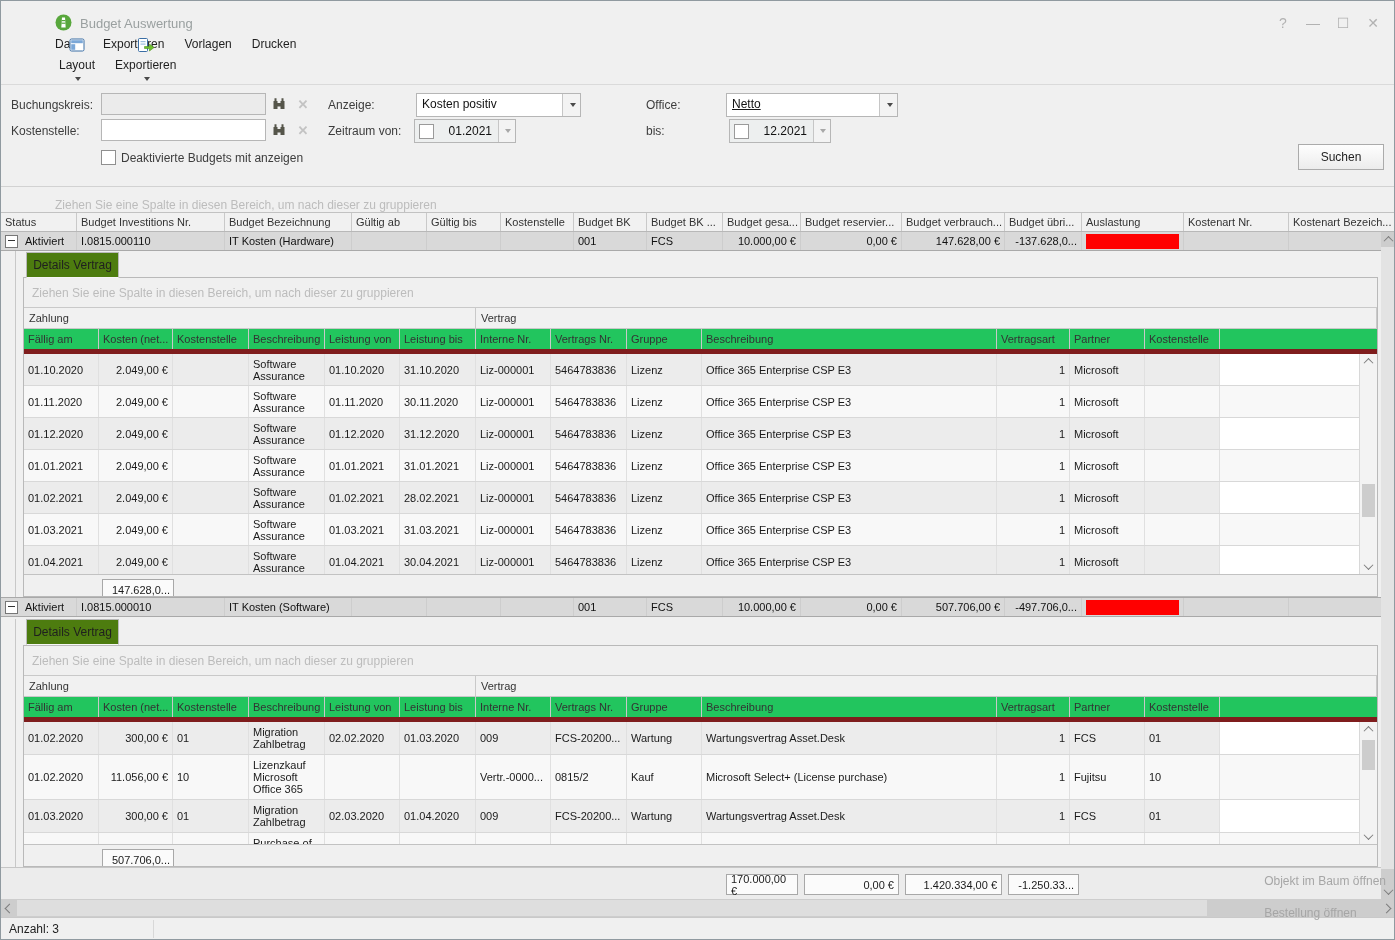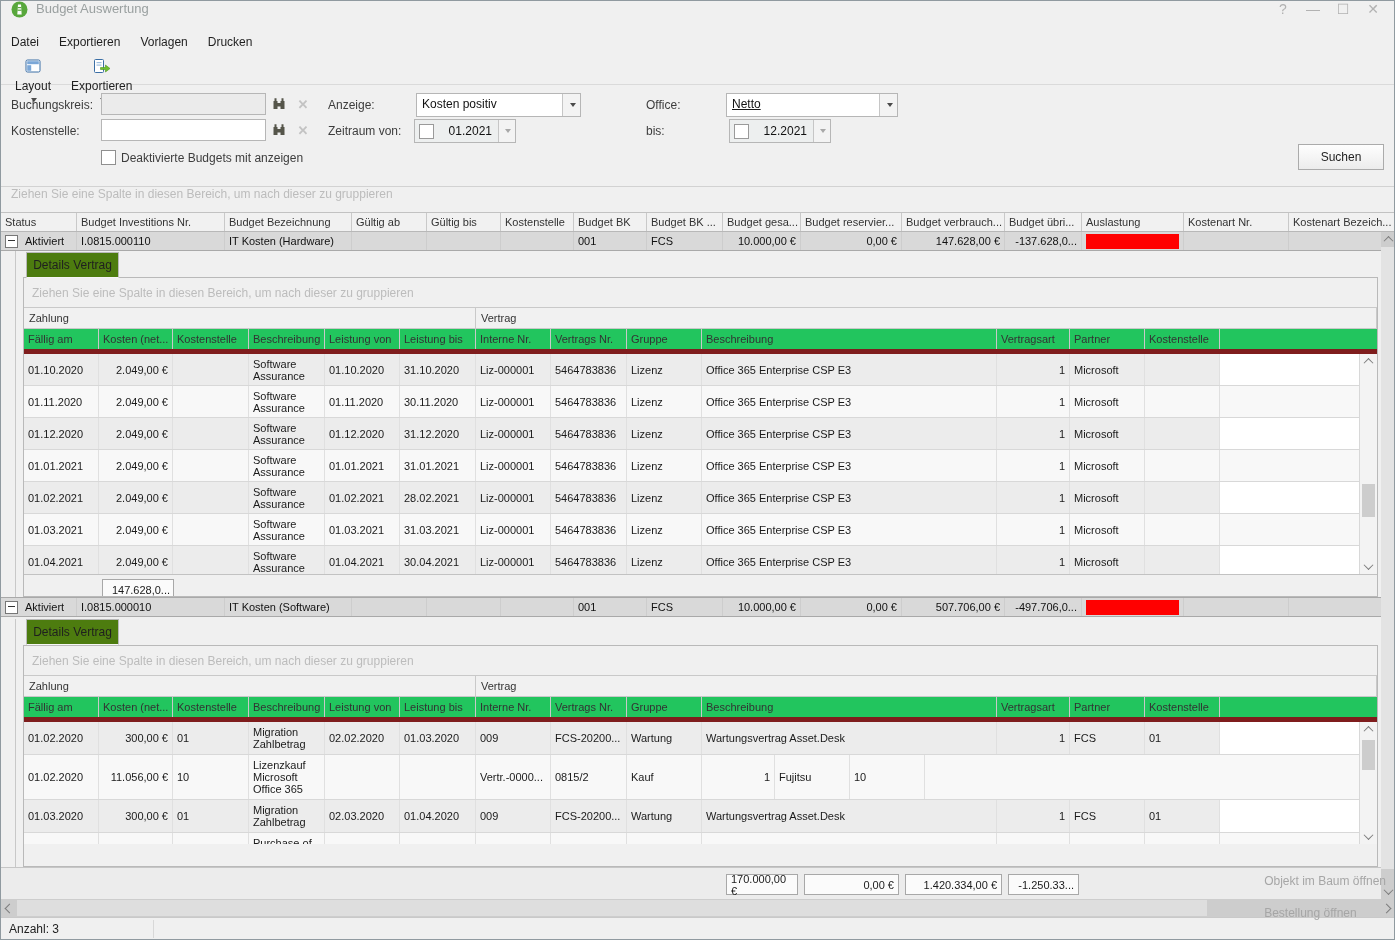--- a/index.html
+++ b/index.html
@@ -3,21 +3,21 @@
 <meta charset="utf-8">
 <style>
   html,body{margin:0;padding:0;}
   body{
     width:1395px;height:940px;position:relative;overflow:hidden;
     background:#f0f0f0;border:1px solid #909aa0;box-sizing:border-box;
     font-family:"Liberation Sans",sans-serif;color:#1a1a1a;
     -webkit-user-select:none;user-select:none;
   }
   .abs{position:absolute;box-sizing:border-box;}
-  .flex{display:flex;align-items:flex-start;}
+  .flex{display:flex;align-items:flex-end;padding-left:44px;}
 
   
   #titlebar{left:0;top:0;width:1393px;height:30px;}
   .apptitle{font-size:13px;color:#9aa0a0;margin-left:8px;}
   .wctrl{font-size:14px;color:#b2b2b2;width:30px;text-align:center;cursor:default;}
 
   
   #menubar{left:0;top:30px;width:1393px;height:24px;}
   .menuitem{padding:4px 10px;font-size:12px;color:#1f1f1f;cursor:default;}
 
@@ -723,20 +723,23 @@
         </div>
         <div class="dcell" style="width: 75px;">
           <span>Vertr.-0000...</span>
         </div>
         <div class="dcell" style="width: 76px;">
           <span>0815/2</span>
         </div>
         <div class="dcell" style="width: 75px;">
           <span>Kauf</span>
         </div>
+        <div class="dcell wrap" style="width: 295px;">
+          <span>Microsoft Select+ (License purchase)</span>
+        </div>
         <div class="dcell num" style="width: 73px;">
           <span>1</span>
         </div>
         <div class="dcell" style="width: 75px;">
           <span>Fujitsu</span>
         </div>
         <div class="dcell" style="width: 75px;">
           <span>10</span>
         </div>
         <div class="dcell filler"></div>
@@ -828,20 +831,23 @@
       <div class="dscroll">
         <span class="sarrow" style="top: 0px;">
           <span class="chev up"></span>
         </span>
         <span class="dthumb" style="top: 18px; height: 30px;"></span>
         <span class="sarrow" style="bottom: 0px;">
           <span class="chev down"></span>
         </span>
       </div>
     </div>
+    <div class="dfooter">
+      <div class="dfooterbox">507.706,0...</div>
+    </div>
   </div>
 
 <div class="abs" id="summary">
     <div class="sumbox" style="left: 725px; width: 72px;">170.000,00 €</div>
     <div class="sumbox" style="left: 803px; width: 95px;">0,00 €</div>
     <div class="sumbox" style="left: 904px; width: 97px;">1.420.334,00 €</div>
     <div class="sumbox" style="left: 1007px; width: 71px;">-1.250.33...</div>
   </div>
 
 <div class="abs" id="vscroll">

